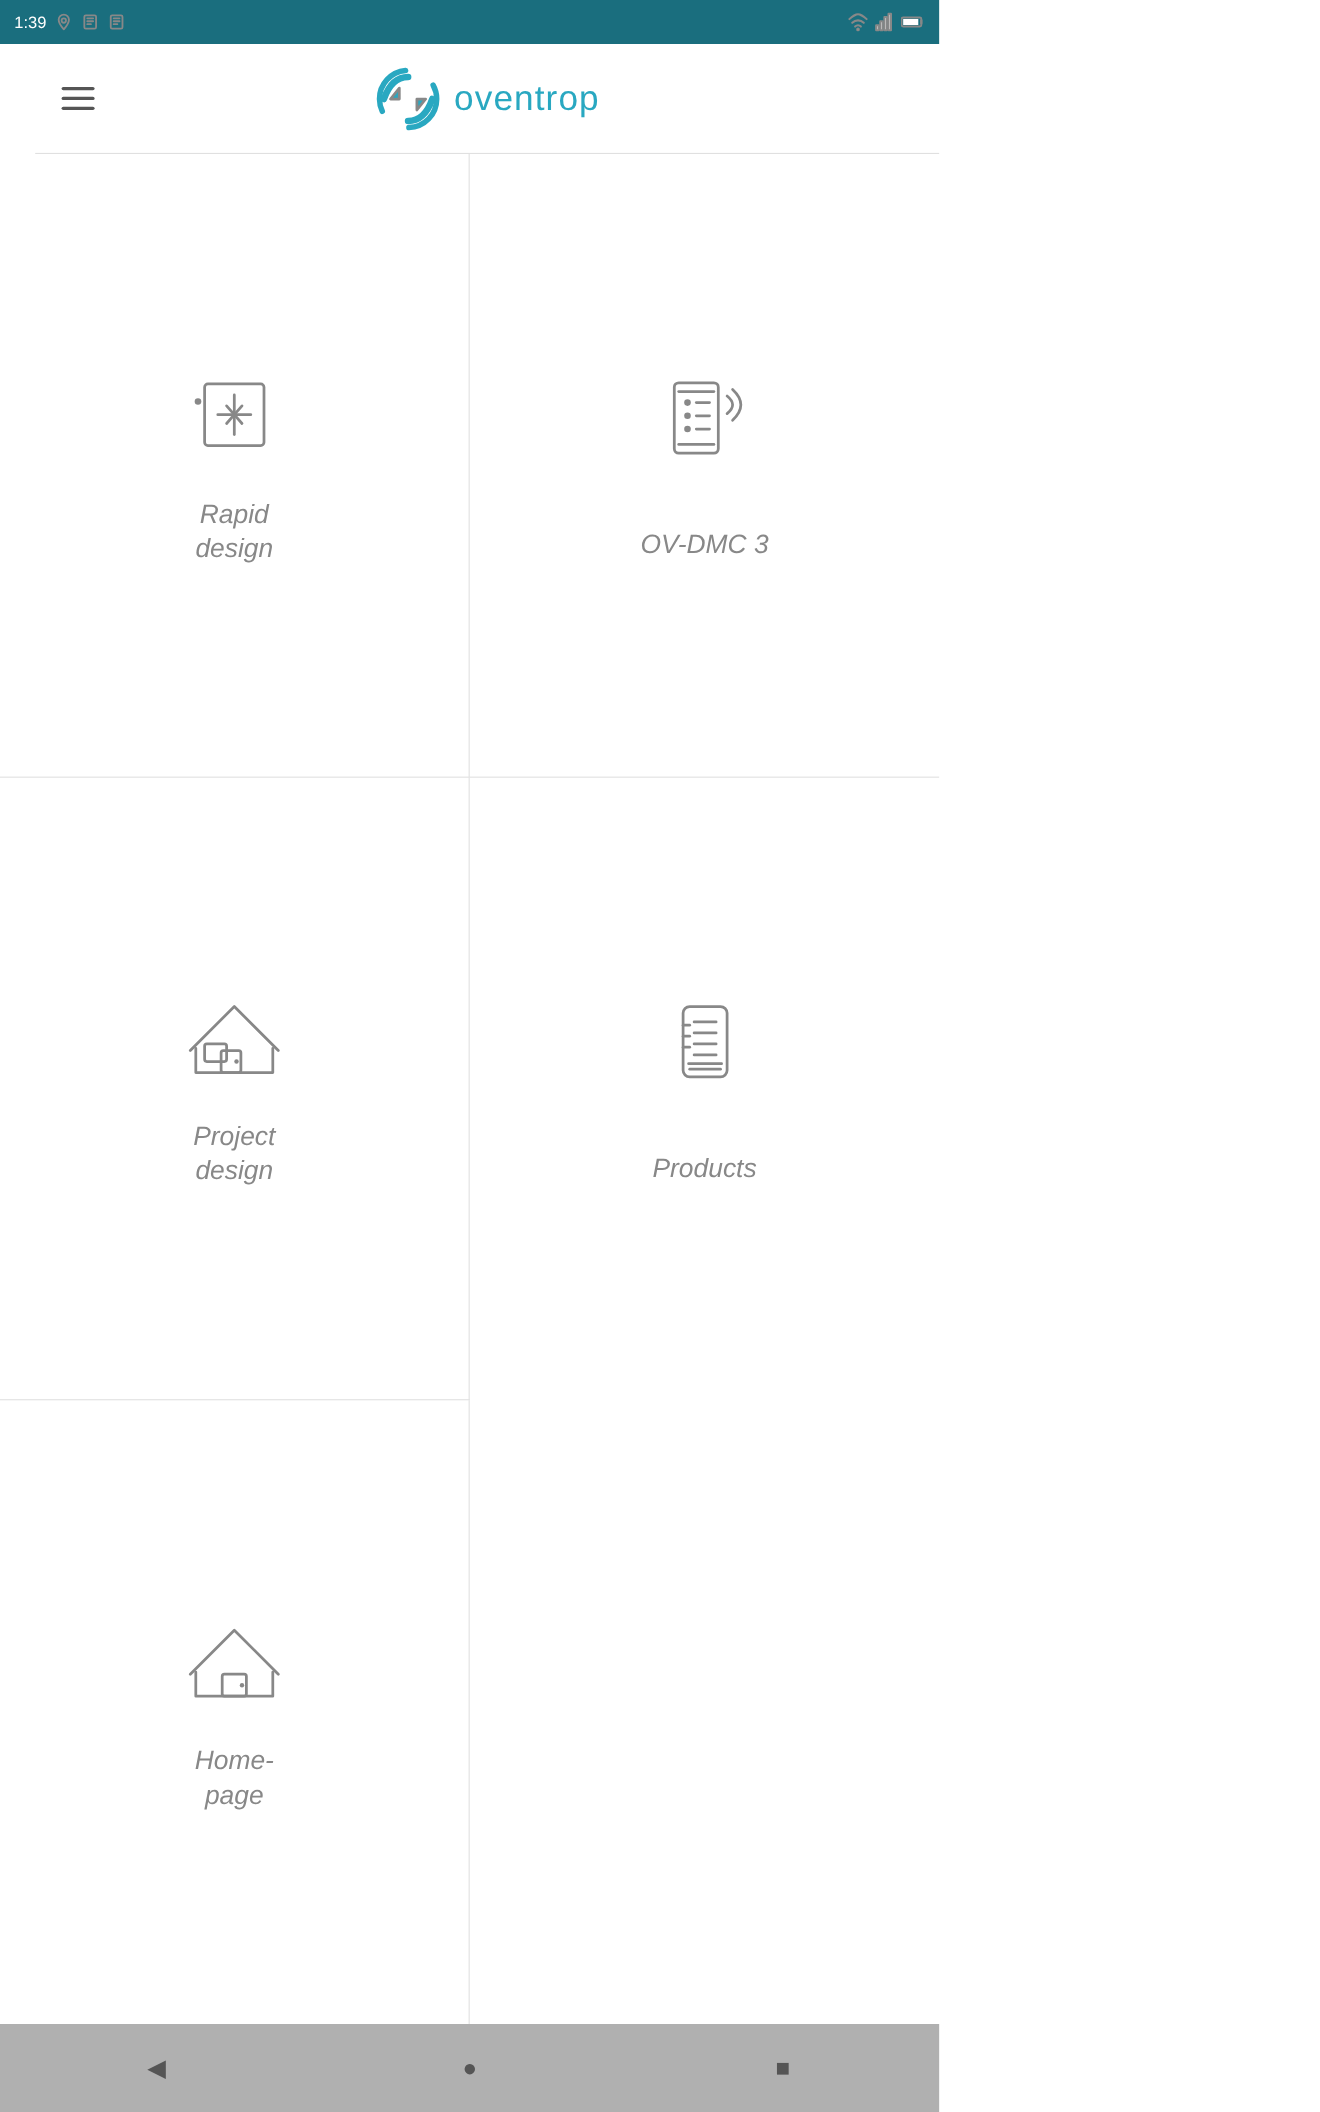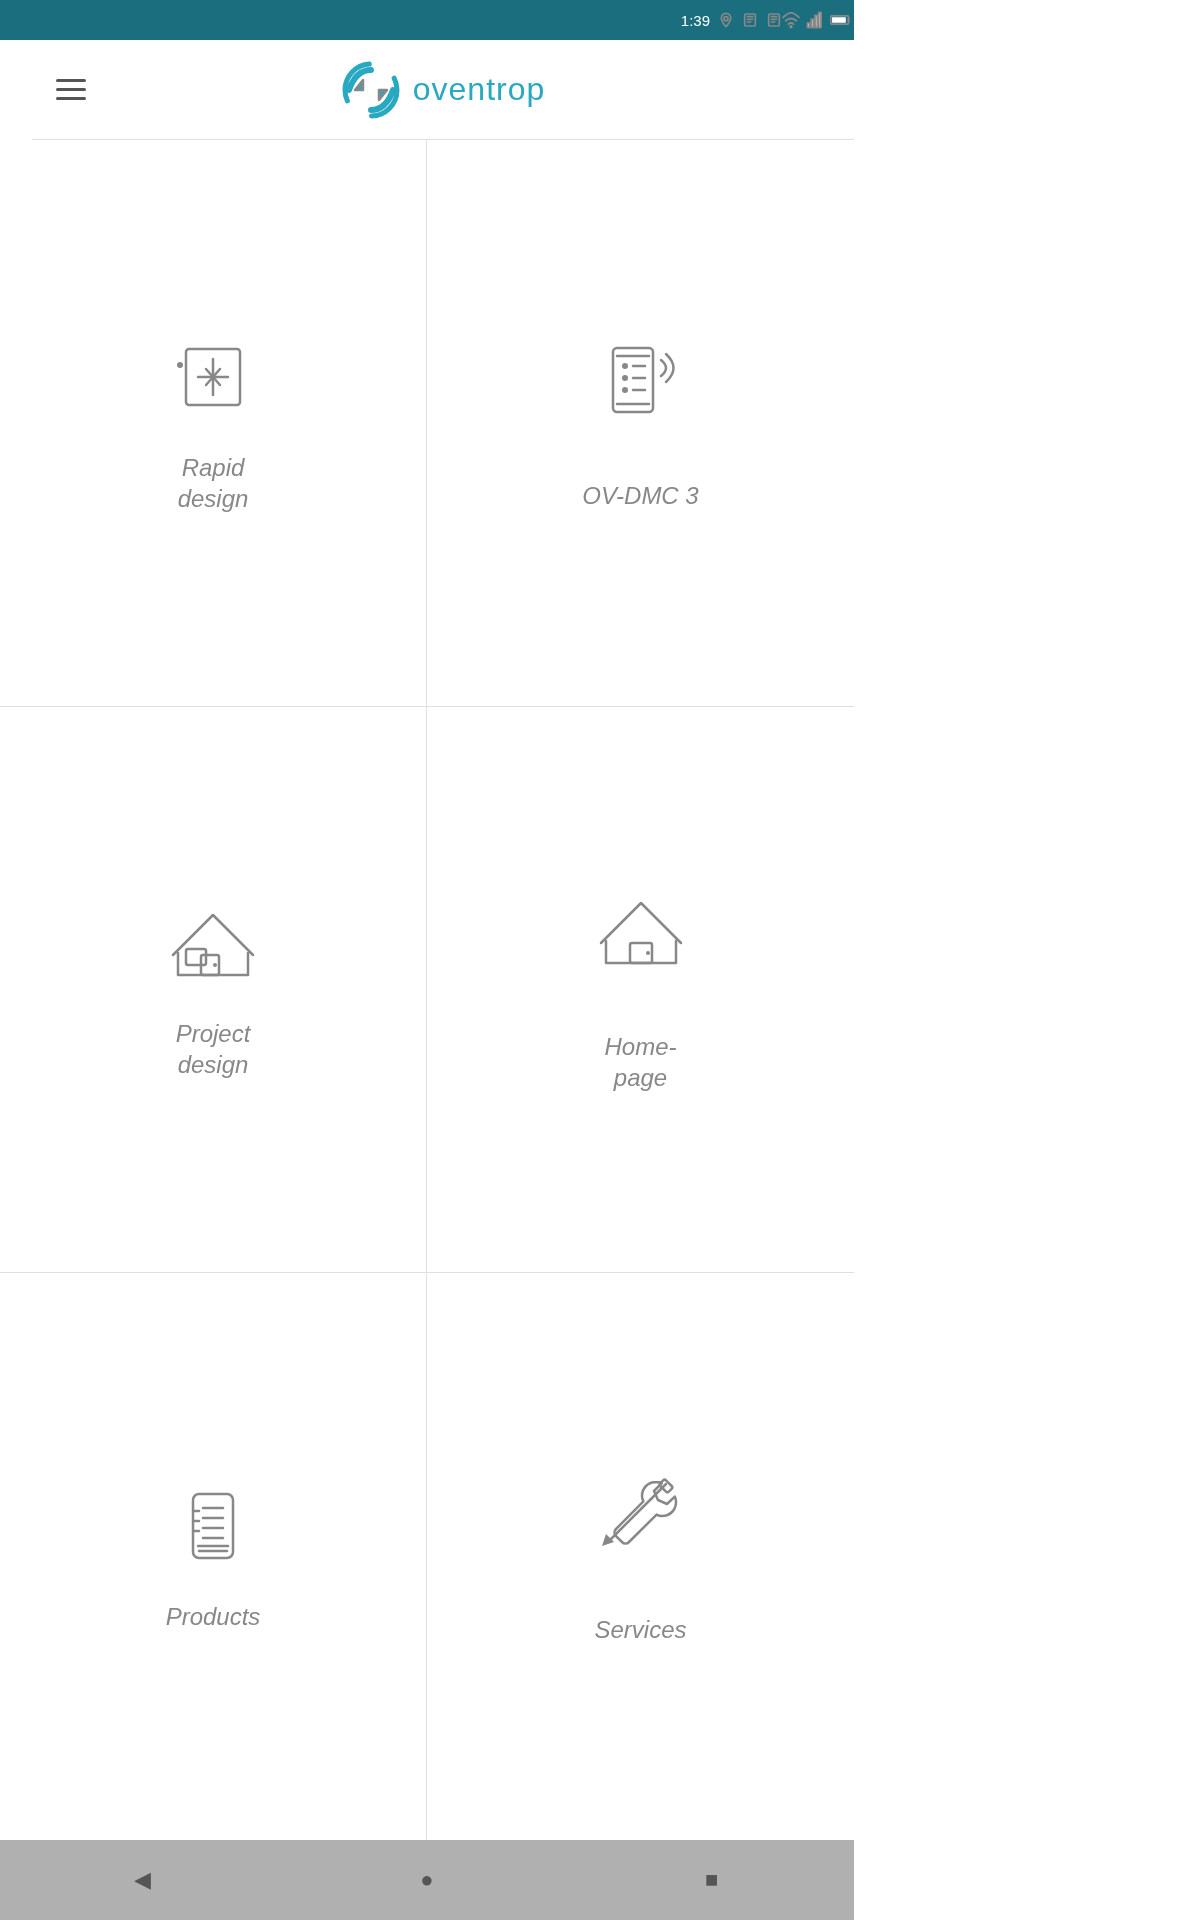--- a/index.html
+++ b/index.html
@@ -14,22 +14,22 @@
       flex-direction: column;
     }
 
     
     .status-bar {
       background: #1a6e7e;
       color: white;
       height: 40px;
       display: flex;
       align-items: center;
-      justify-content: flex-end;
-      padding: 0 2px;
+      justify-content: space-between;
+      padding: 0 13px;
       font-size: 15px;
       flex-shrink: 0;
     }
     .status-bar-left {
       display: flex;
       align-items: center;
       gap: 8px;
     }
     .status-bar-right {
       display: flex;
@@ -282,35 +282,20 @@
         <rect x="18" y="46" width="20" height="16" rx="2"></rect>
 
         <circle cx="47" cy="62" r="2" fill="#888" stroke="none"></circle>
       </svg>
     </div>
     <div class="cell-label">Project<br>design</div>
   </div>
 
   <div class="grid-cell">
     <div class="cell-icon">
-      <svg width="90" height="80" viewBox="0 0 90 80" stroke="#888" stroke-width="2.5">
-
-        <polyline points="10,50 10,72 80,72 80,50"></polyline>
-        <polyline points="5,52 45,12 85,52"></polyline>
-
-        <rect x="34" y="52" width="22" height="20" rx="2"></rect>
-
-        <circle cx="52" cy="62" r="2" fill="#888" stroke="none"></circle>
-      </svg>
-    </div>
-    <div class="cell-label">Home-<br>page</div>
-  </div>
-
-  <div class="grid-cell">
-    <div class="cell-icon">
       <svg width="80" height="80" viewBox="0 0 80 80" stroke="#888" stroke-width="2.5">
 
         <rect x="20" y="8" width="40" height="64" rx="6"></rect>
 
         <line x1="25" y1="60" x2="55" y2="60"></line>
 
         <line x1="30" y1="22" x2="50" y2="22"></line>
         <line x1="30" y1="32" x2="50" y2="32"></line>
         <line x1="30" y1="42" x2="50" y2="42"></line>
         <line x1="30" y1="52" x2="50" y2="52"></line>
@@ -322,30 +307,31 @@
         <line x1="26" y1="65" x2="54" y2="65"></line>
       </svg>
     </div>
     <div class="cell-label">Products</div>
   </div>
 
   <div class="grid-cell">
     <div class="cell-icon">
       <svg width="90" height="80" viewBox="0 0 90 80" stroke="#888" stroke-width="2.5">
 
-        <path d="M60,8 C52,8 46,14 46,22 C46,24 46.5,25.8 47.4,27.4 L20,55 C18,57 18,60.2 20,62.2 L26,68 C28,70 31,70 33,68 L60.6,40.6 C62.2,41.5 64,42 66,42 C74,42 80,36 80,28 C80,26 79.6,24.2 78.8,22.6 L71,30 L62,26 L58,17 L65.8,9.2 C64.2,8.4 62.2,8 60,8 Z" fill="none"></path>
-
-        <line x1="15" y1="65" x2="55" y2="25"></line>
-        <path d="M10,60 L6,72 L18,68 Z" fill="#888" stroke="none"></path>
-        <line x1="55" y1="25" x2="70" y2="10"></line>
-        <rect x="66" y="6" width="8" height="12" rx="2" transform="rotate(-45 70 12)"></rect>
-      </svg>
-    </div>
-    <div class="cell-label">Services</div>
-  </div>
+        <polyline points="10,50 10,72 80,72 80,50"></polyline>
+        <polyline points="5,52 45,12 85,52"></polyline>
+
+        <rect x="34" y="52" width="22" height="20" rx="2"></rect>
+
+        <circle cx="52" cy="62" r="2" fill="#888" stroke="none"></circle>
+      </svg>
+    </div>
+    <div class="cell-label">Home-<br>page</div>
+  </div>
+
 
 </div>
 
 <div class="bottom-nav">
   <div class="nav-item">
     <span class="nav-icon" style="font-size:22px;color:#555;">◀</span>
   </div>
   <div class="nav-item">
     <span class="nav-icon" style="font-size:22px;color:#555;">●</span>
   </div>

